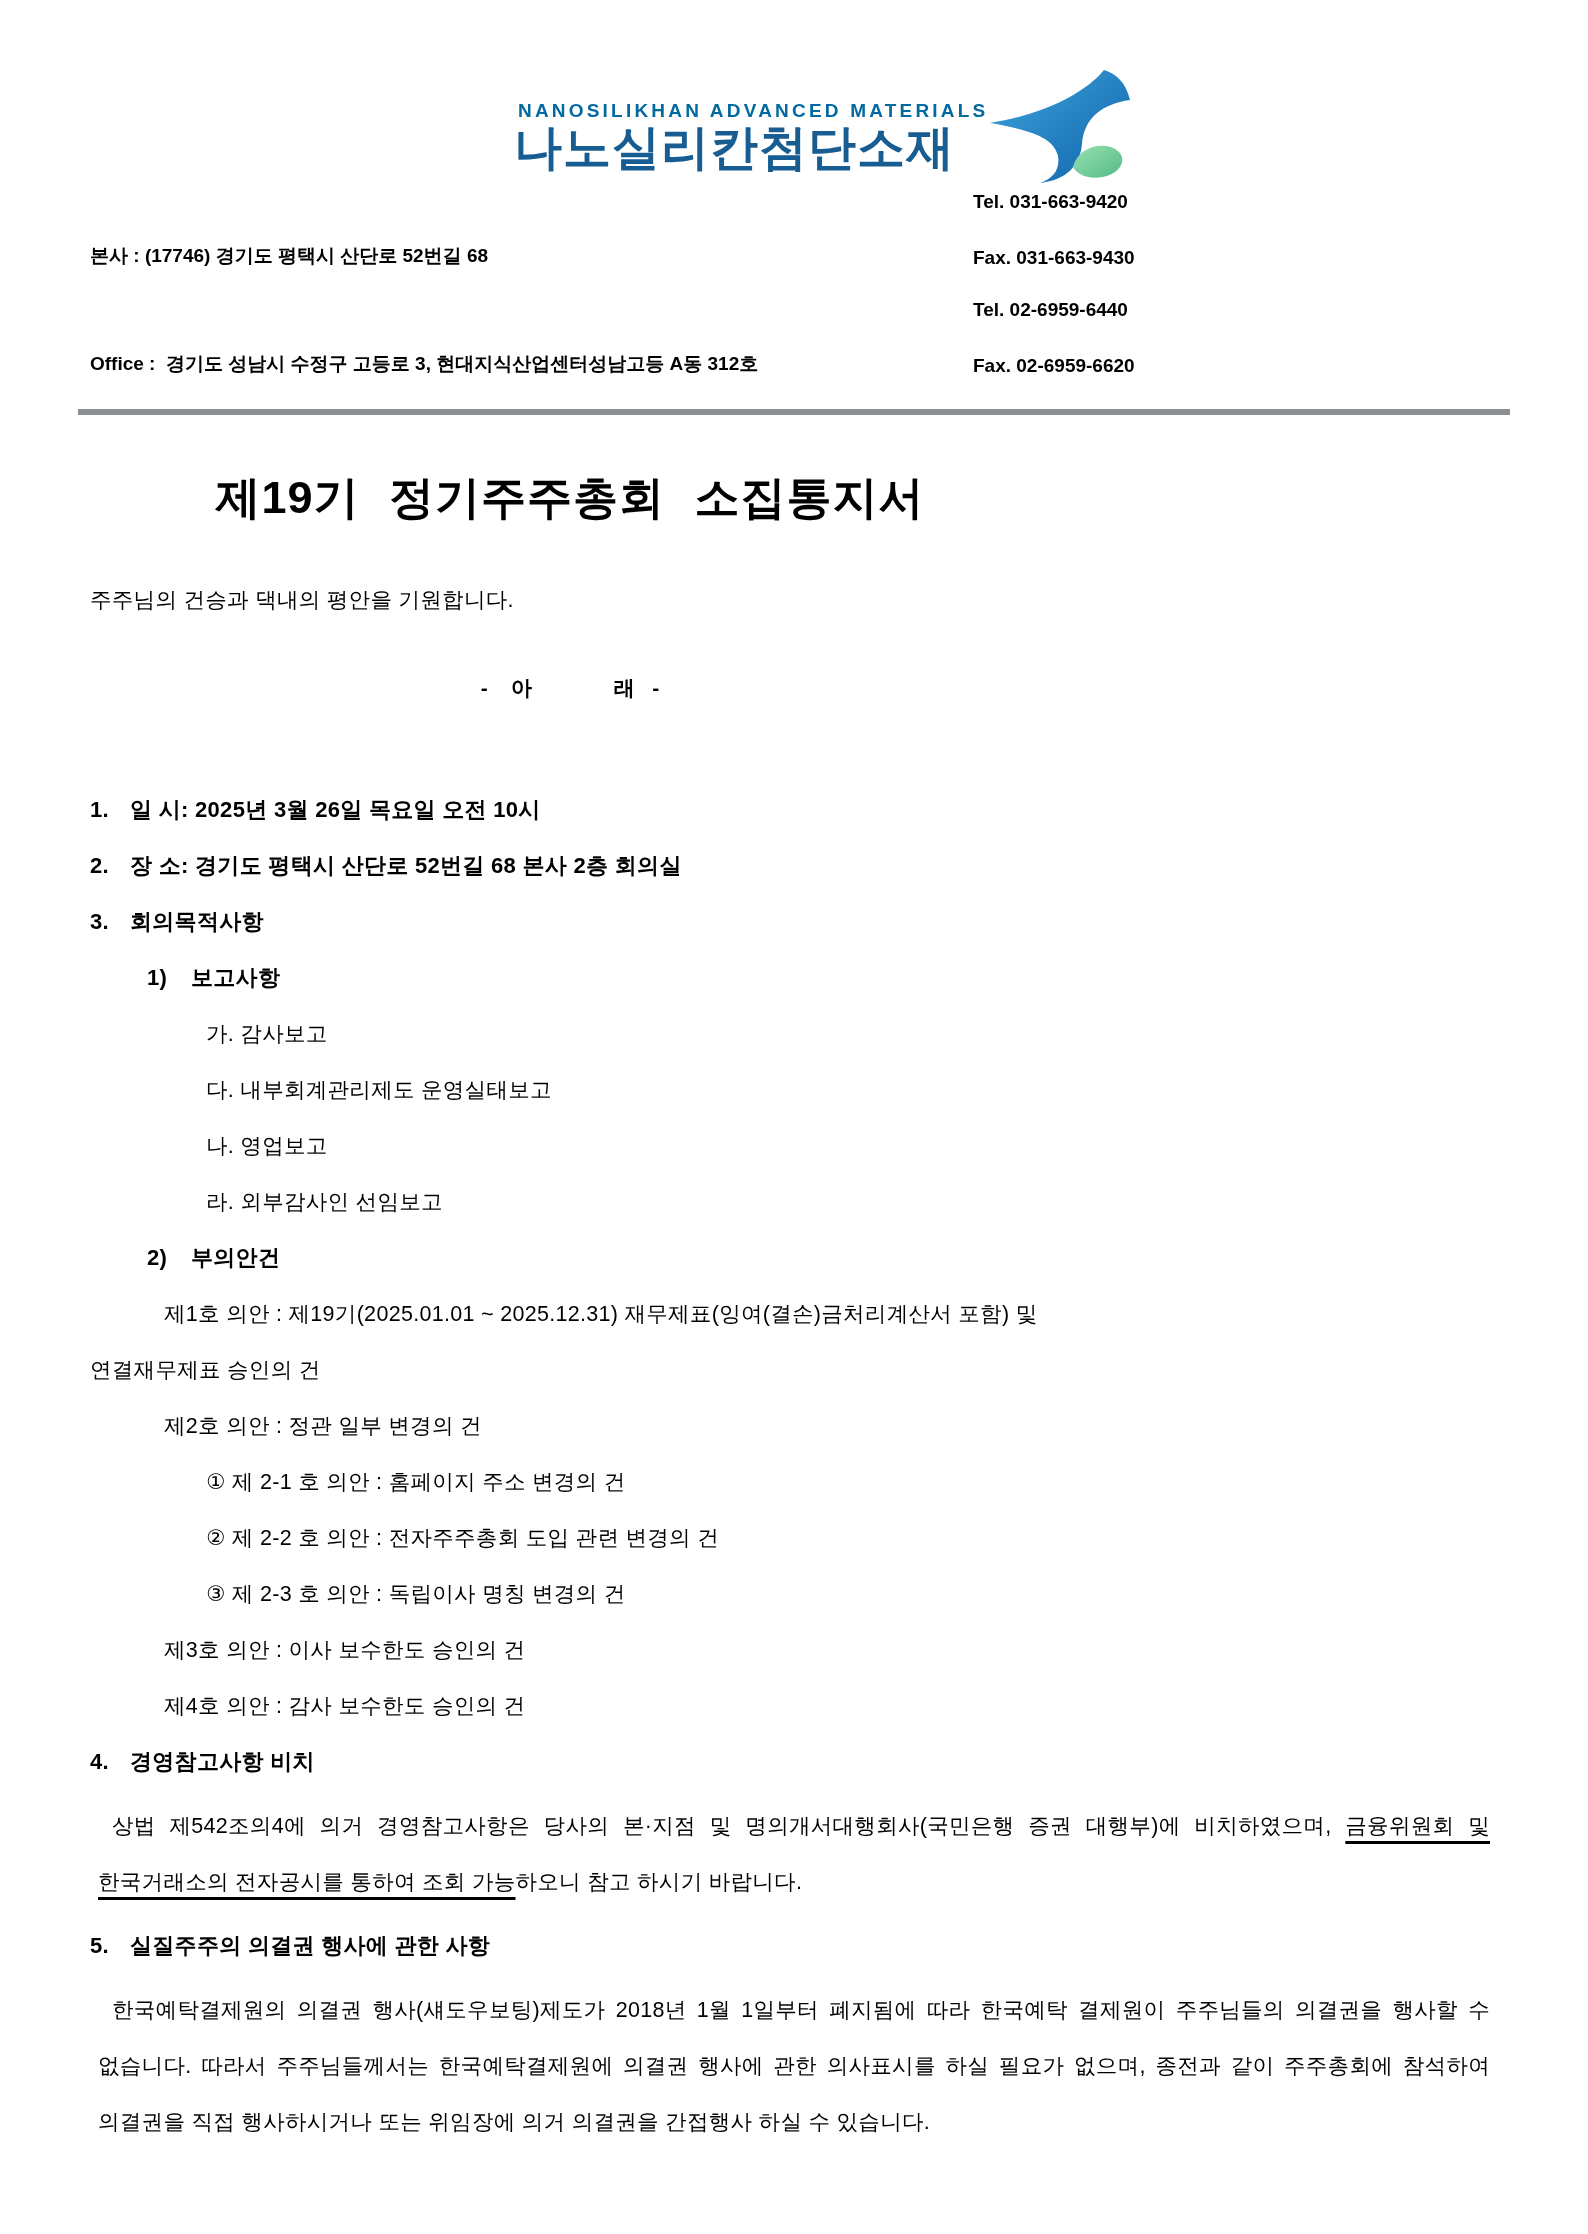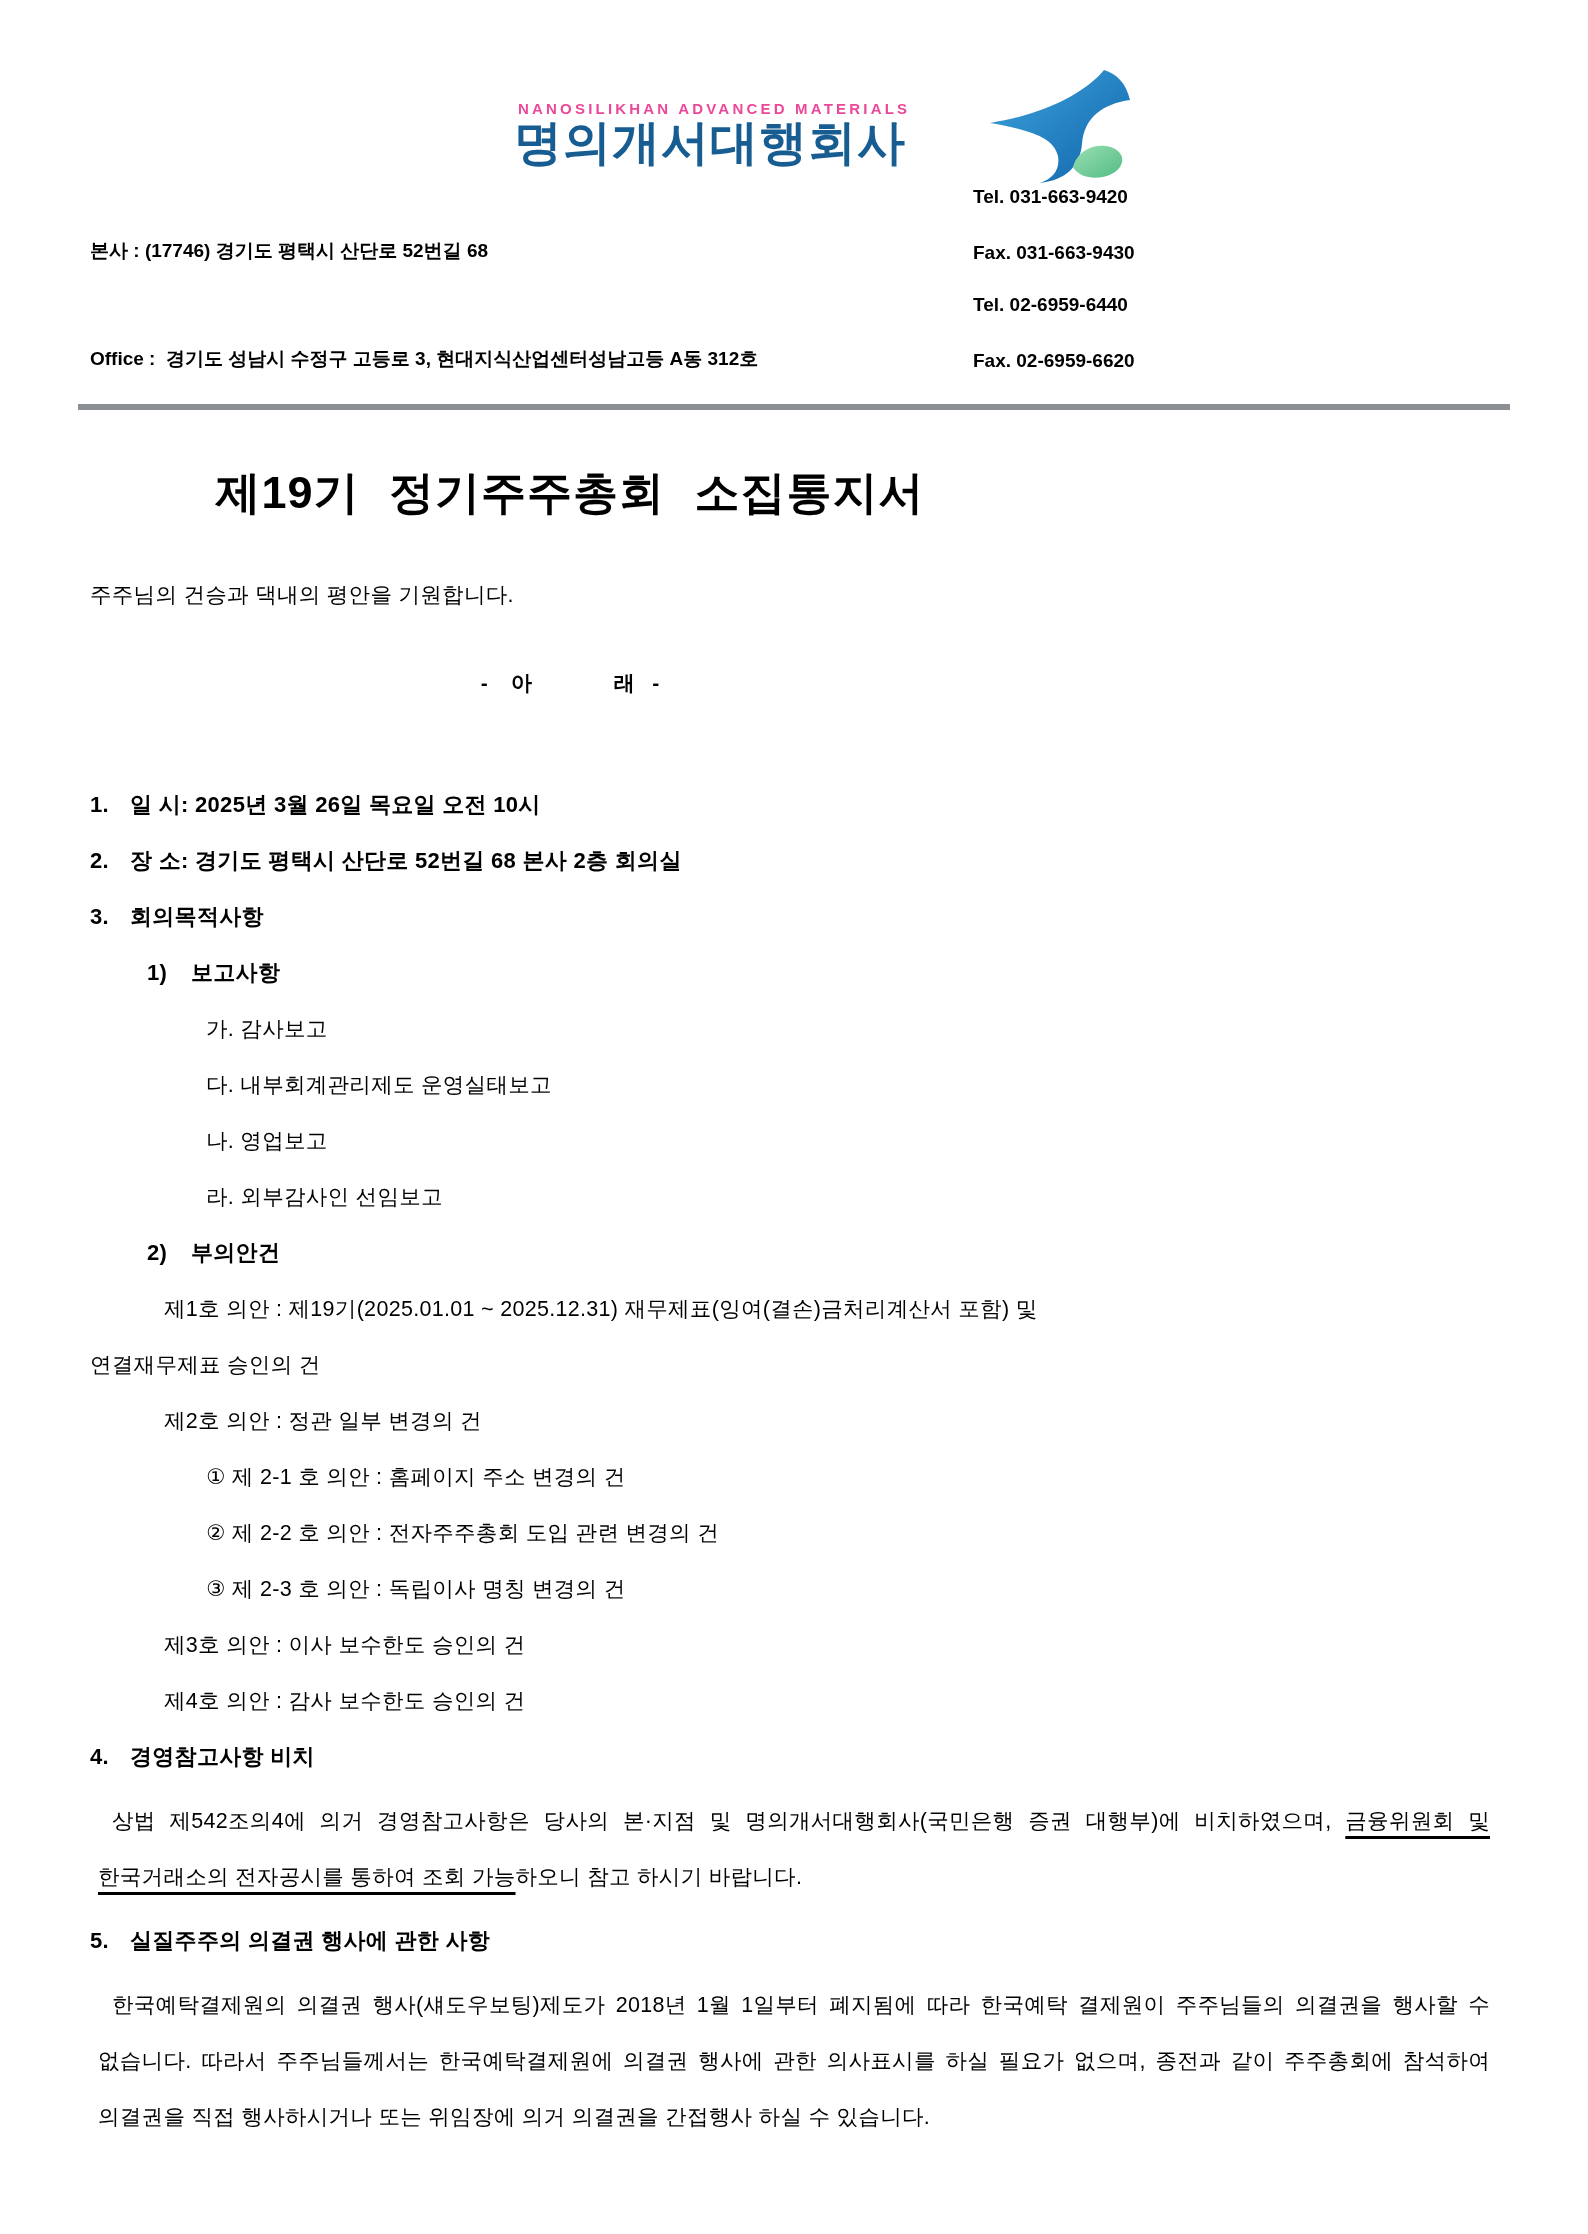--- a/index.html
+++ b/index.html
@@ -9,22 +9,22 @@
     background:#ffffff;
     font-family:"Liberation Sans","DejaVu Sans",sans-serif;
     color:#000;
     overflow:hidden;
   }
   .inner { padding:100px 90px 0 90px; }
 
   
   .logo-wrap { width:470px; margin:0 auto; position:relative; transform:translateX(-45px); }
   .logo-tagline {
-    font-size:15px; letter-spacing:3.2px; font-weight:bold;
-    color:#ec4899; white-space:pre; padding-left:4px;
+    font-size:19px; letter-spacing:3.2px; font-weight:bold;
+    color:#0369a1; white-space:pre; padding-left:4px;
   }
   .logo-name {
     font-size:48px; font-weight:bold; color:#185d92;
     letter-spacing:1px; line-height:1.1; white-space:pre;
   }
   .logo-swoosh { position:absolute; right:-158px; top:-34px; width:170px; height:120px; }
 
   .addr-row {
     display:flex; align-items:flex-end;
     font-weight:bold; font-size:19px; white-space:pre;
@@ -78,21 +78,21 @@
 </style>
 </head>
 <body>
 
 <div class="page">
   <div class="inner">
 
     <header>
       <div class="logo-wrap">
         <div class="logo-tagline">NANOSILIKHAN ADVANCED MATERIALS</div>
-        <div class="logo-name">명의개서대행회사</div>
+        <div class="logo-name">나노실리칸첨단소재</div>
         <svg class="logo-swoosh" viewBox="0 0 170 120" xmlns="http://www.w3.org/2000/svg" aria-hidden="true">
           <defs>
             <linearGradient id="lgBlue" x1="0" y1="0" x2="1" y2="1">
               <stop offset="0" stop-color="#3fa4de"></stop>
               <stop offset="1" stop-color="#0e63a8"></stop>
             </linearGradient>
             <linearGradient id="lgGreen" x1="0" y1="0" x2="1" y2="1">
               <stop offset="0" stop-color="#9adfb2"></stop>
               <stop offset="1" stop-color="#52bc85"></stop>
             </linearGradient>

